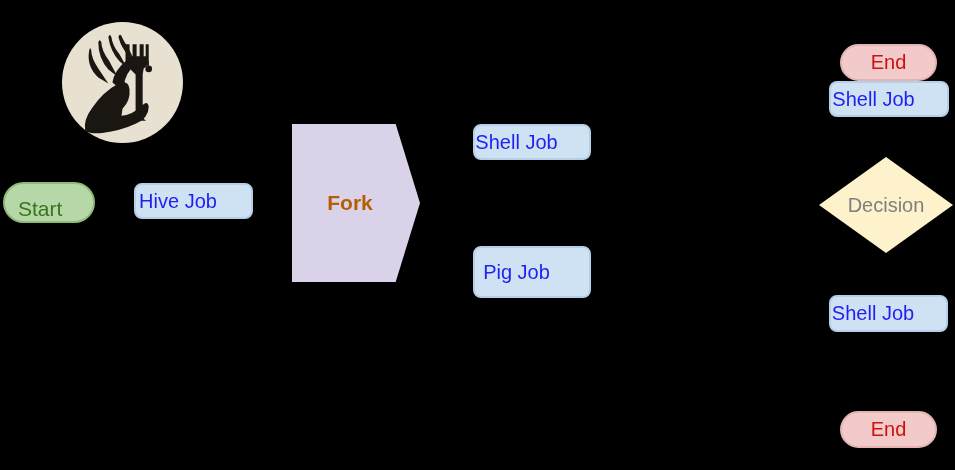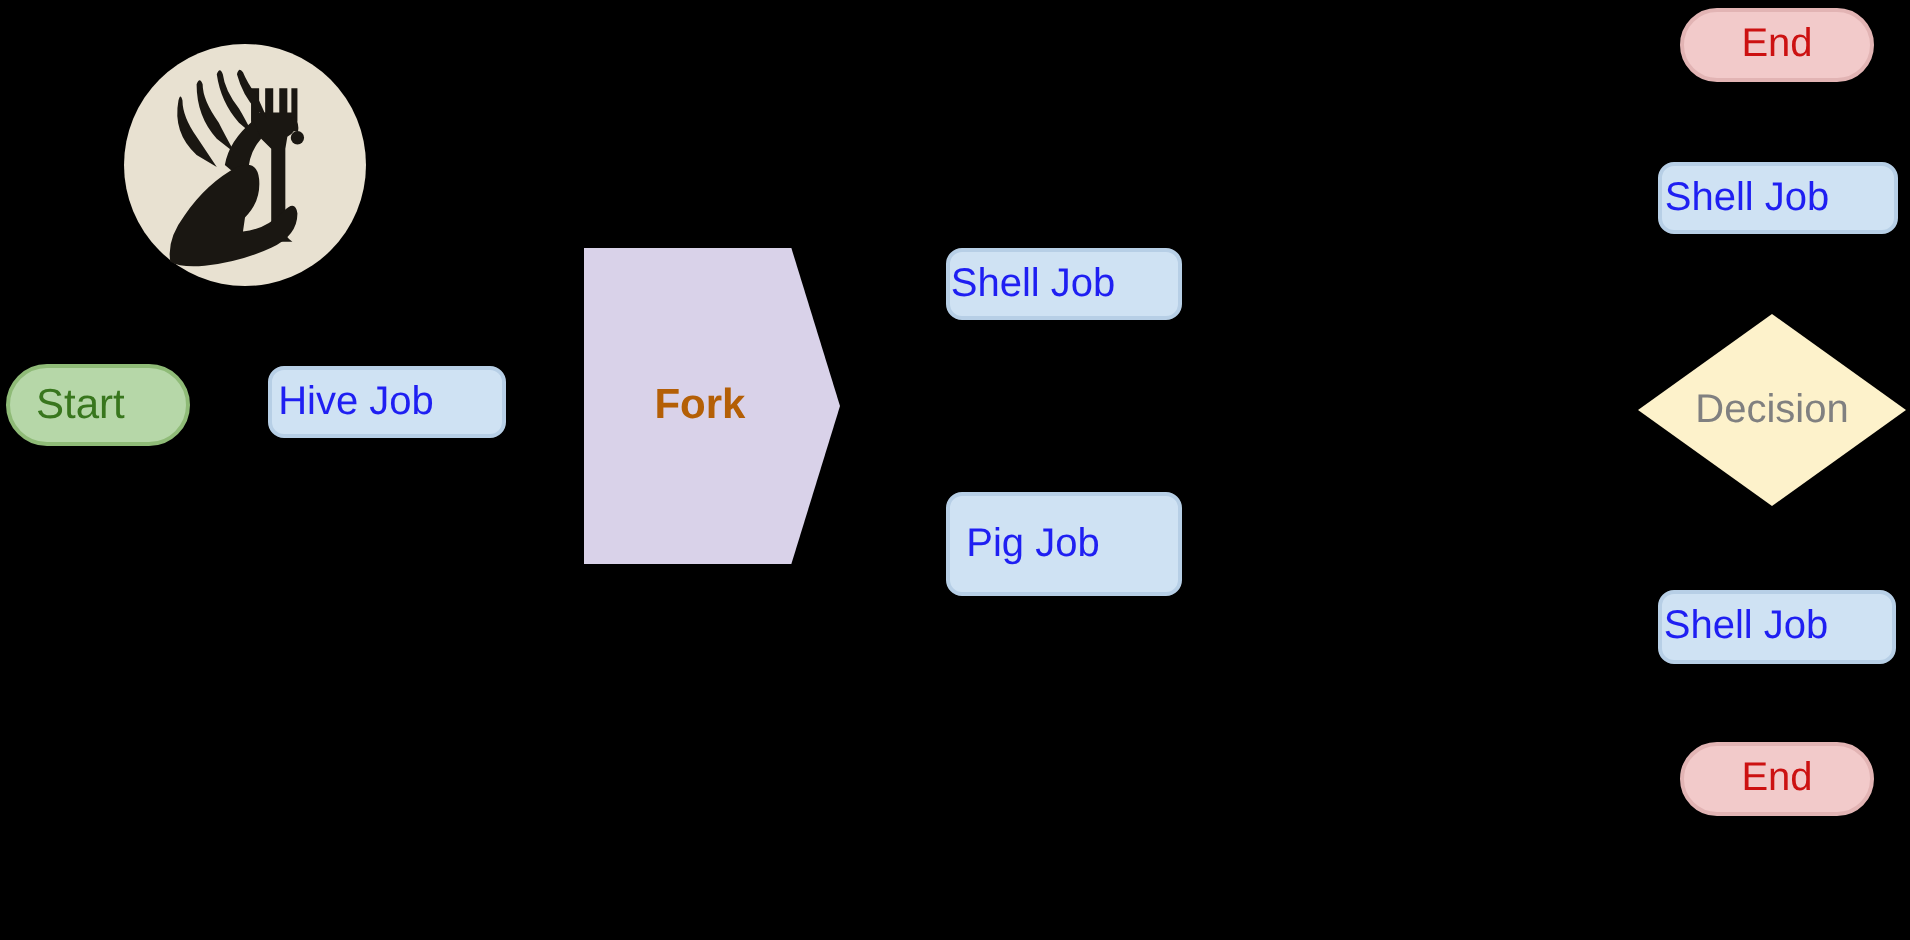--- a/index.html
+++ b/index.html
@@ -8,40 +8,40 @@
     overflow:hidden;font-family:"Liberation Sans","DejaVu Sans",sans-serif;
   }
   .node{position:absolute;display:flex;align-items:center;justify-content:center;
         box-sizing:border-box;font-size:20px;white-space:nowrap;}
   
   .logo{position:absolute;left:62px;top:22px;width:121px;height:121px;}
   .logo svg{display:block;width:100%;height:100%;}
   
   .start{left:3px;top:182px;width:92px;height:41px;border-radius:21px;
          background:var(--start_fill);border:2px solid var(--start_border);
-         color:var(--start_text);justify-content:flex-start;padding-left:13px;font-size:21px;}
+         color:var(--start_text);justify-content:flex-start;padding-left:13px;font-size:21px;align-items:flex-end;}
   
   .job{background:var(--job_fill);border:2px solid var(--job_border);
        border-radius:8px;color:var(--job_text);padding-right:31px;}
   .hive{left:134px;top:183px;width:119px;height:36px;}
   .shell-mid{left:473px;top:124px;width:118px;height:36px;}
   .pig{left:473px;top:246px;width:118px;height:52px;}
   .shell-tr{left:829px;top:81px;width:120px;height:36px;}
   .shell-br{left:829px;top:295px;width:119px;height:37px;}
   
   .gate{background:var(--gate_fill);color:var(--gate_text);font-weight:700;font-size:21px;
         clip-path:polygon(0 0,81% 0,100% 50%,81% 100%,0 100%);padding-right:12px;}
   .fork{left:292px;top:124px;width:128px;height:158px;}
   .join{left:647px;top:124px;width:128px;height:158px;}
   
   .decision{left:819px;top:157px;width:134px;height:96px;background:var(--decision_fill);
             color:var(--decision_text);clip-path:polygon(50% 0,100% 50%,50% 100%,0 50%);}
   
   .end{background:var(--end_fill);border:2px solid var(--end_border);
-       color:var(--end_text);border-radius:19px;}
+       color:var(--end_text);border-radius:19px;margin-top:40px;}
   .end-top{left:840px;top:4px;width:97px;height:37px;}
   .end-bottom{left:840px;top:371px;width:97px;height:37px;}
 </style>
 </head>
 <body>
 
 <div class="stage">
 
   <div class="logo">
     <svg viewBox="0 0 120 120">

